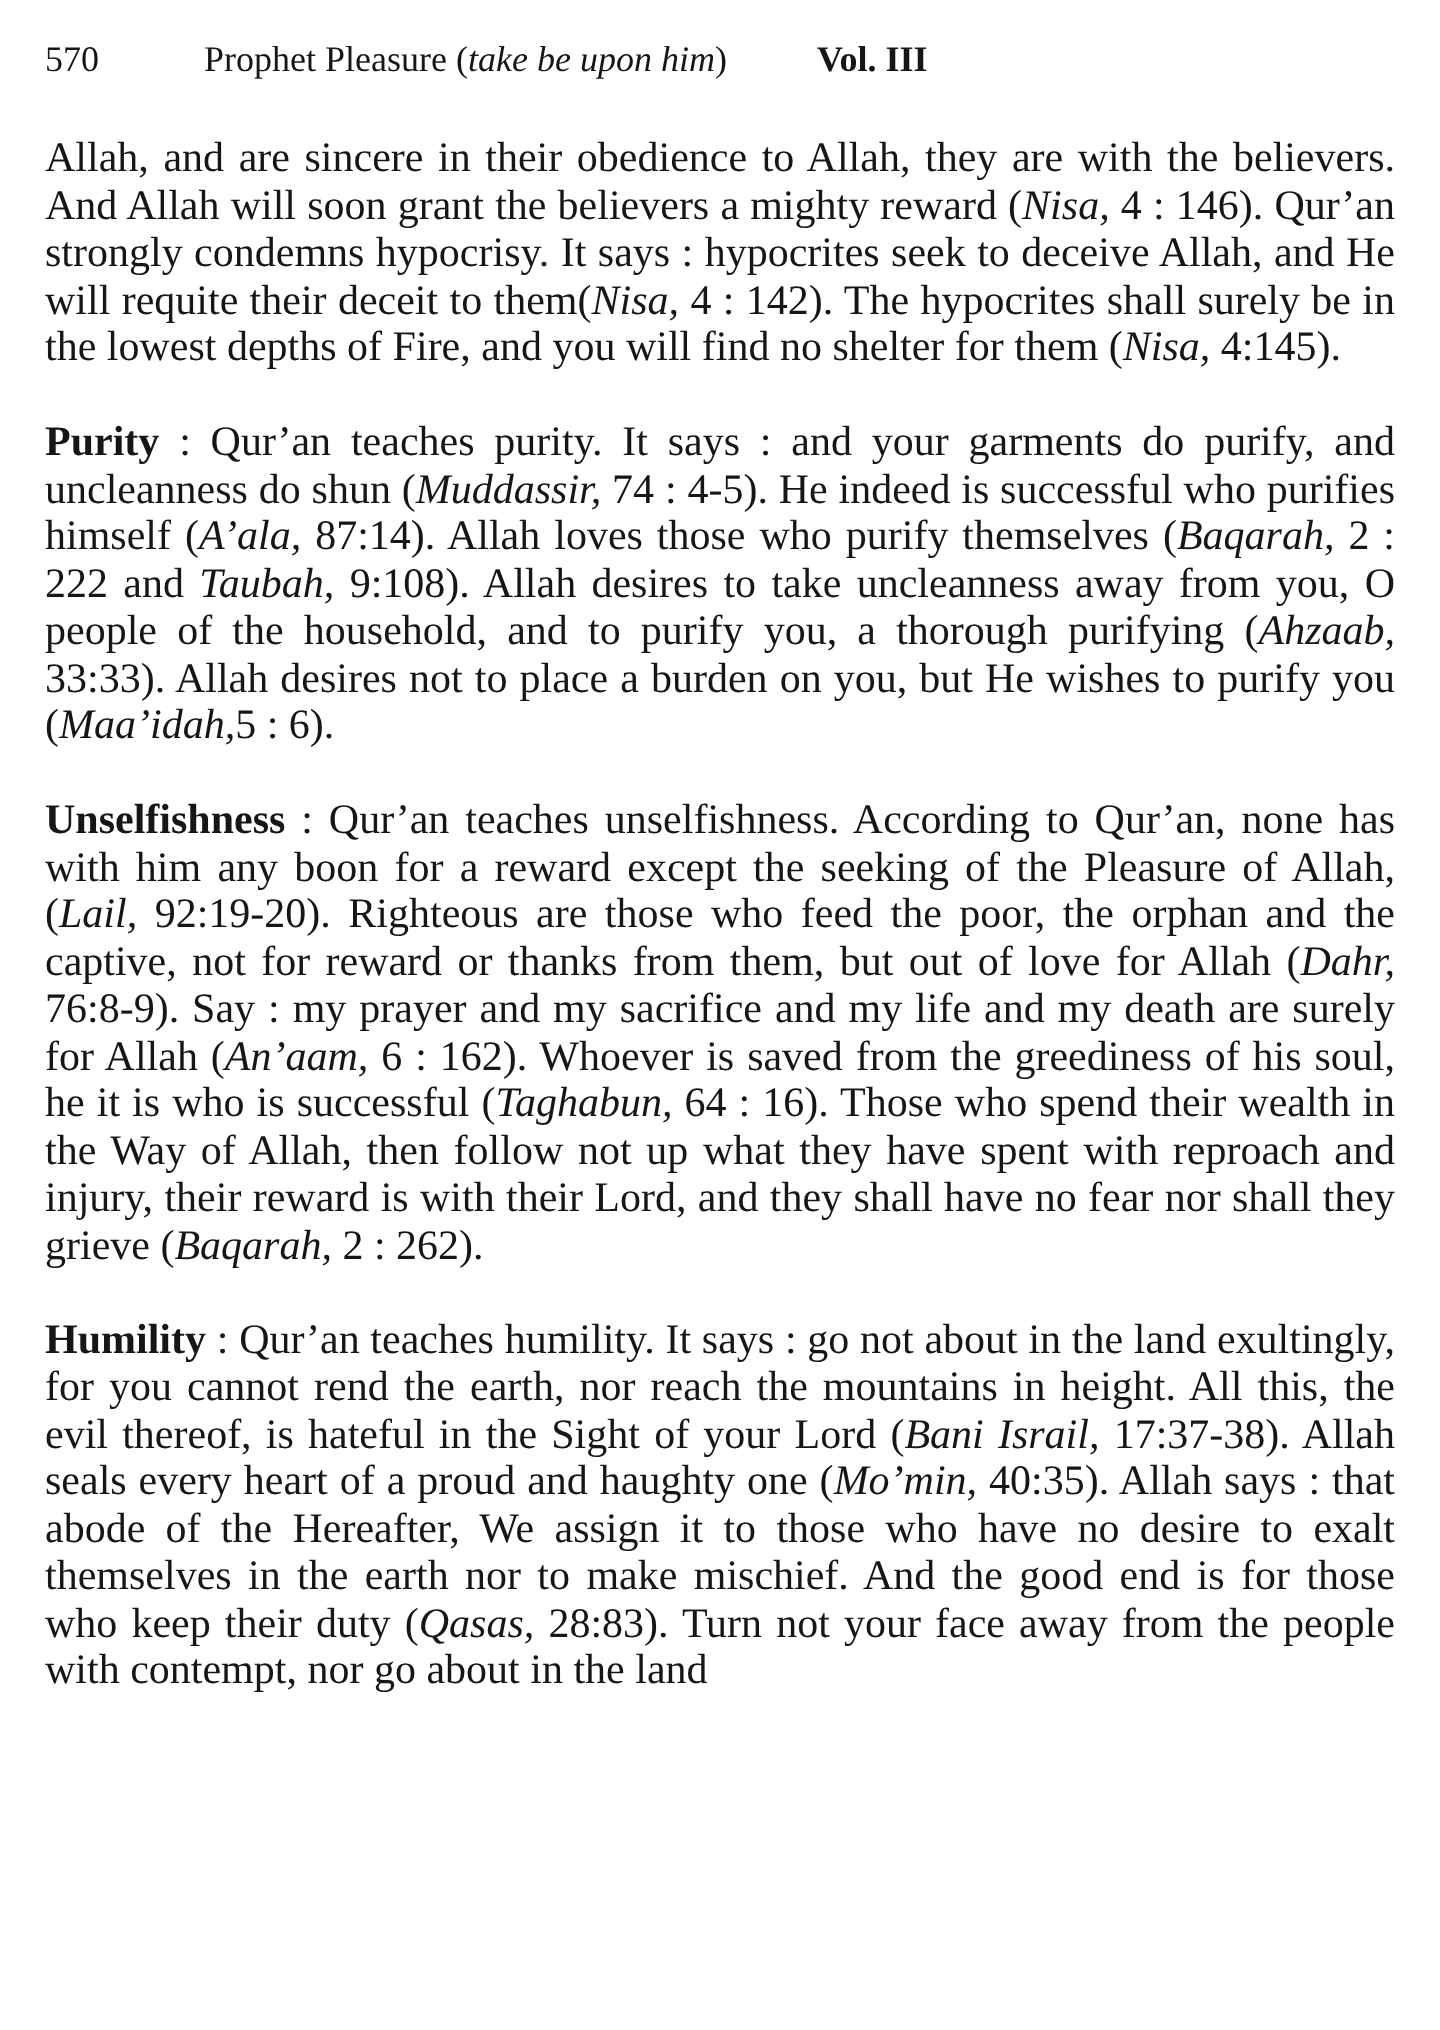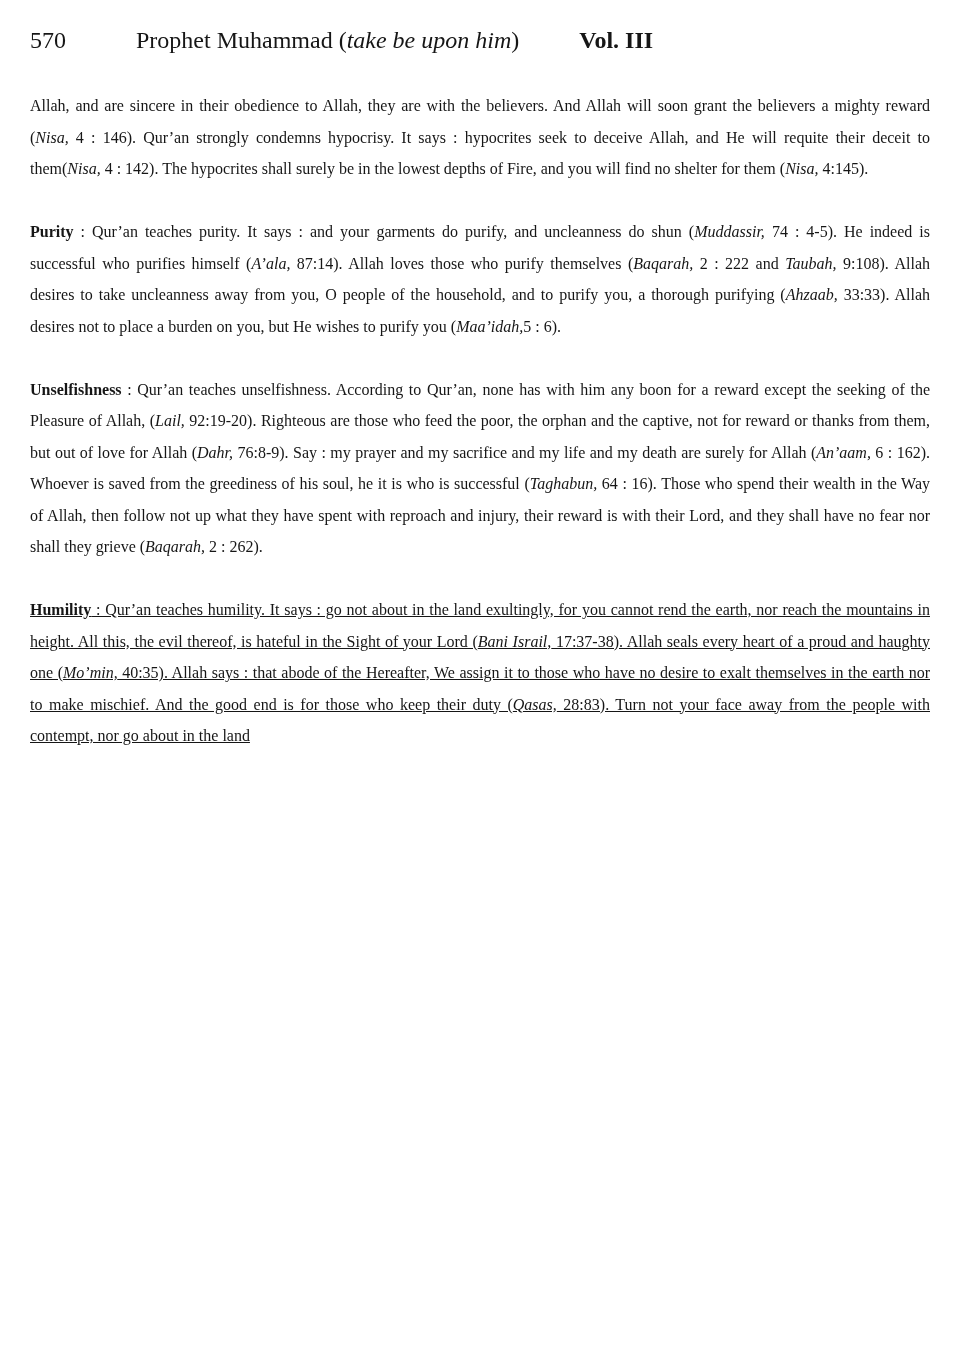--- a/index.html
+++ b/index.html
@@ -19,38 +19,38 @@
   .header {
     font-size: 24px;
     line-height: 28px;
     white-space: nowrap;
   }
   .page-number { display: inline-block; }
   .running-title { display: inline-block; margin-left: 64px; }
   .volume-label { display: inline-block; margin-left: 54px; font-weight: bold; }
   .content {
     margin-top: 36px;
-    font-size: 16px;
+    font-size: 28px;
     line-height: 31.5px;
     text-align: justify;
   }
   .content p {
     margin: 0 0 31.5px 0;
   }
-  .content p:last-child { margin-bottom: 0; text-decoration: underline; }
+  .content p:last-child { margin-bottom: 0; }
   .run-i { font-style: italic; }
   .run-b { font-weight: bold; }
 </style>
 </head>
 <body style="background: rgb(255, 255, 255);">
 
 <div class="page" style="color: rgb(22, 22, 22);">
   <div class="header">
     <span class="page-number">570</span>
-    <span class="running-title"><span>Prophet Muhammad (</span><span class="run-i">take be upon him</span><span>)</span></span>
+    <span class="running-title"><span>Prophet Pleasure (</span><span class="run-i">take be upon him</span><span>)</span></span>
     <span class="volume-label">Vol. III</span>
   </div>
 
   <div class="content">
     <p><span>Allah, and are sincere in their obedience to Allah, they are with the believers. And Allah will soon grant the believers a mighty reward (</span><span class="run-i">Nisa,</span><span> 4 : 146). Qur’an strongly condemns hypocrisy. It says : hypocrites seek to deceive Allah, and He will requite their deceit to them(</span><span class="run-i">Nisa,</span><span> 4 : 142). The hypocrites shall surely be in the lowest depths of Fire, and you will find no shelter for them (</span><span class="run-i">Nisa,</span><span> 4:145).</span></p>
     <p><span class="run-b">Purity</span><span> : Qur’an teaches purity. It says : and your garments do purify, and uncleanness do shun (</span><span class="run-i">Muddassir,</span><span> 74 : 4-5). He indeed is successful who purifies himself (</span><span class="run-i">A’ala,</span><span> 87:14). Allah loves those who purify themselves (</span><span class="run-i">Baqarah,</span><span> 2 : 222 and </span><span class="run-i">Taubah,</span><span> 9:108). Allah desires to take uncleanness away from you, O people of the household, and to purify you, a thorough purifying (</span><span class="run-i">Ahzaab,</span><span> 33:33). Allah desires not to place a burden on you, but He wishes to purify you (</span><span class="run-i">Maa’idah,</span><span>5 : 6).</span></p>
     <p><span class="run-b">Unselfishness</span><span> : Qur’an teaches unselfishness. According to Qur’an, none has with him any boon for a reward except the seeking of the Pleasure of Allah, (</span><span class="run-i">Lail,</span><span> 92:19-20). Righteous are those who feed the poor, the orphan and the captive, not for reward or thanks from them, but out of love for Allah (</span><span class="run-i">Dahr,</span><span> 76:8-9). Say : my prayer and my sacrifice and my life and my death are surely for Allah (</span><span class="run-i">An’aam,</span><span> 6 : 162). Whoever is saved from the greediness of his soul, he it is who is successful (</span><span class="run-i">Taghabun,</span><span> 64 : 16). Those who spend their wealth in the Way of Allah, then follow not up what they have spent with reproach and injury, their reward is with their Lord, and they shall have no fear nor shall they grieve (</span><span class="run-i">Baqarah,</span><span> 2 : 262).</span></p>
     <p><span class="run-b">Humility</span><span> : Qur’an teaches humility. It says : go not about in the land exultingly, for you cannot rend the earth, nor reach the mountains in height. All this, the evil thereof, is hateful in the Sight of your Lord (</span><span class="run-i">Bani Israil,</span><span> 17:37-38). Allah seals every heart of a proud and haughty one (</span><span class="run-i">Mo’min,</span><span> 40:35). Allah says : that abode of the Hereafter, We assign it to those who have no desire to exalt themselves in the earth nor to make mischief. And the good end is for those who keep their duty (</span><span class="run-i">Qasas,</span><span> 28:83). Turn not your face away from the people with contempt, nor go about in the land</span></p>
   </div>
 </div>

